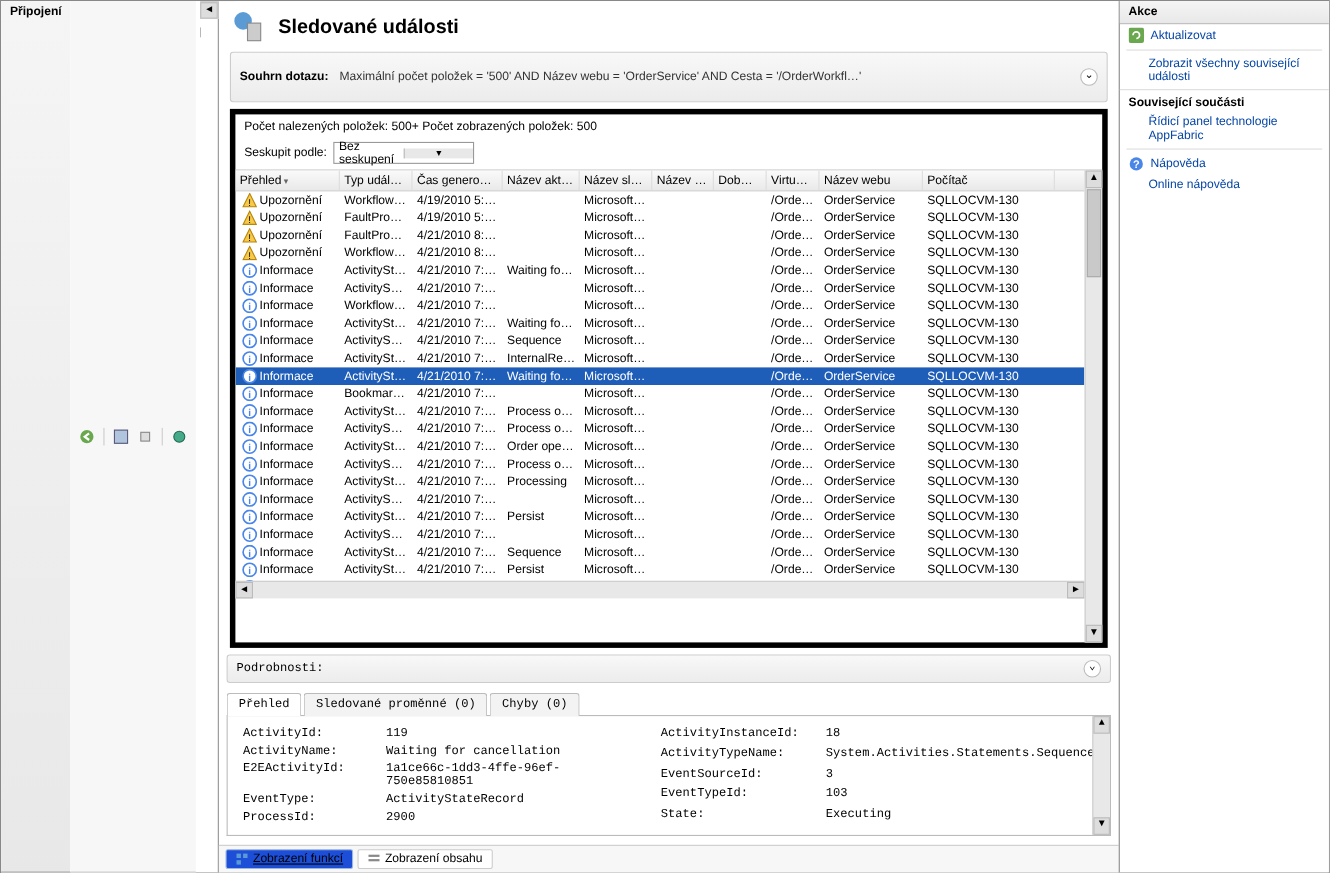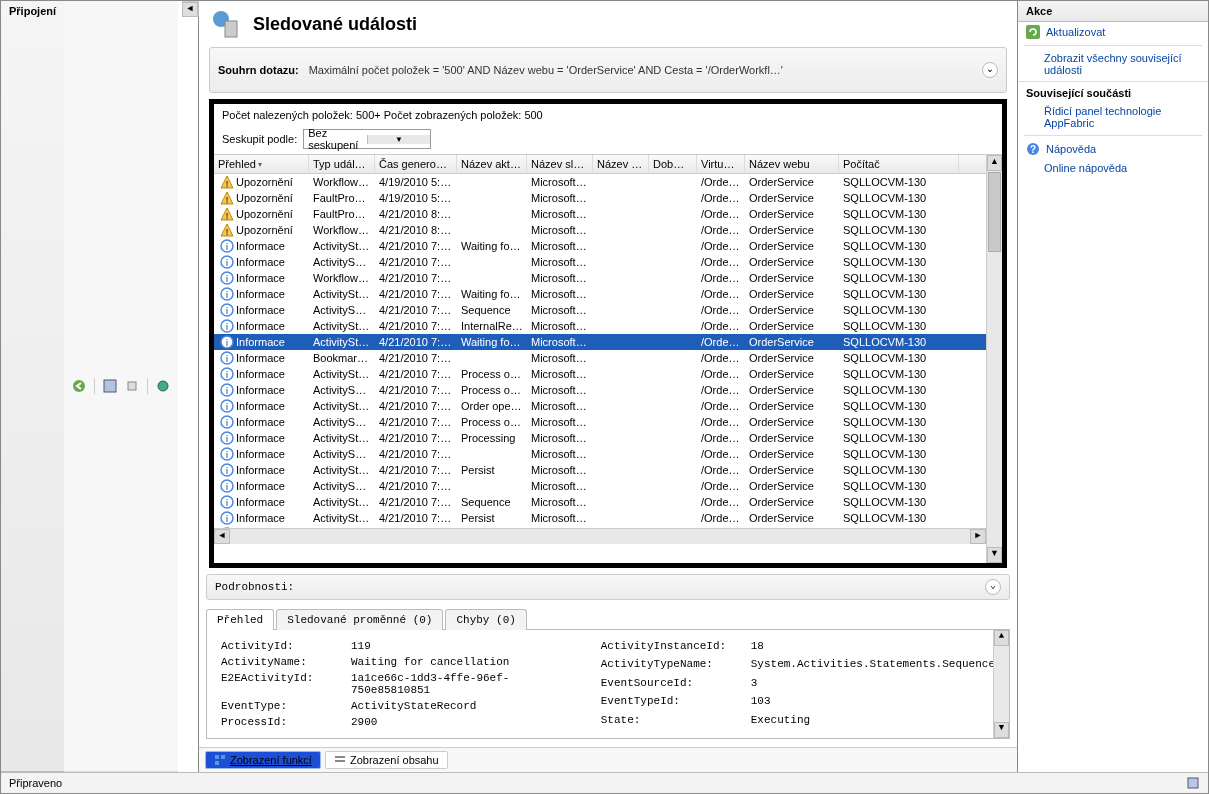--- a/index.html
+++ b/index.html
@@ -659,19 +659,13 @@
             <text x="7" y="11" text-anchor="middle" fill="#fff" font-size="10" font-weight="bold">?</text>
           </svg>
       <span>Nápověda</span>
     </div>
     <div class="action-item" style="padding-left:26px">
       <span>Online nápověda</span>
     </div>
   </div>
 
  </div>
- <div class="status-bar">
-   <span>Připraveno</span>
-   <svg width="14" height="14">
-        <rect x="2" y="2" width="10" height="10" fill="#b7c9e2" stroke="#557"></rect>
-      </svg>
- </div>
 </div>
 
 </body></html>

